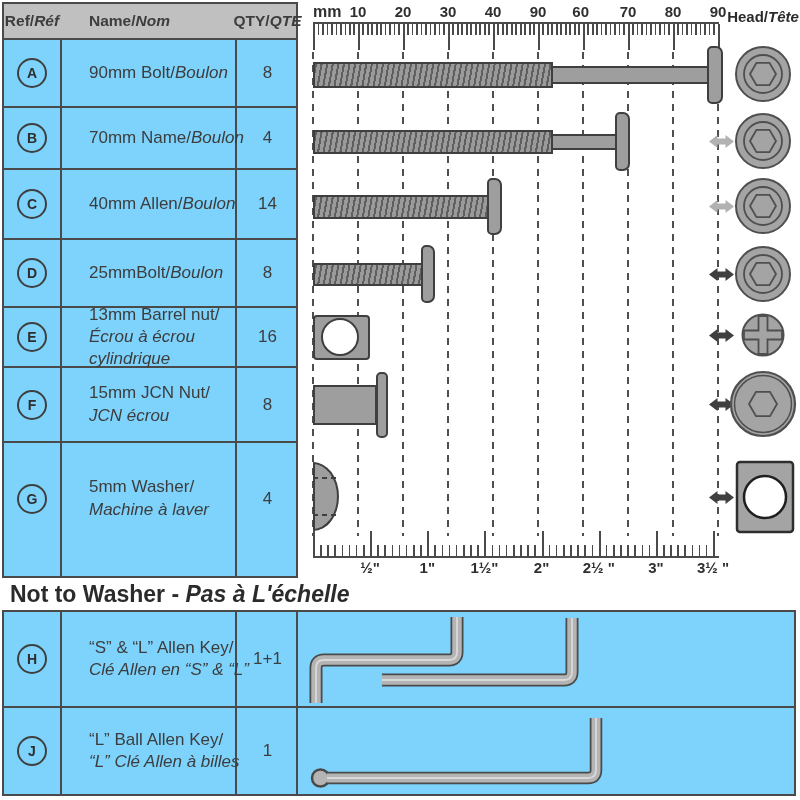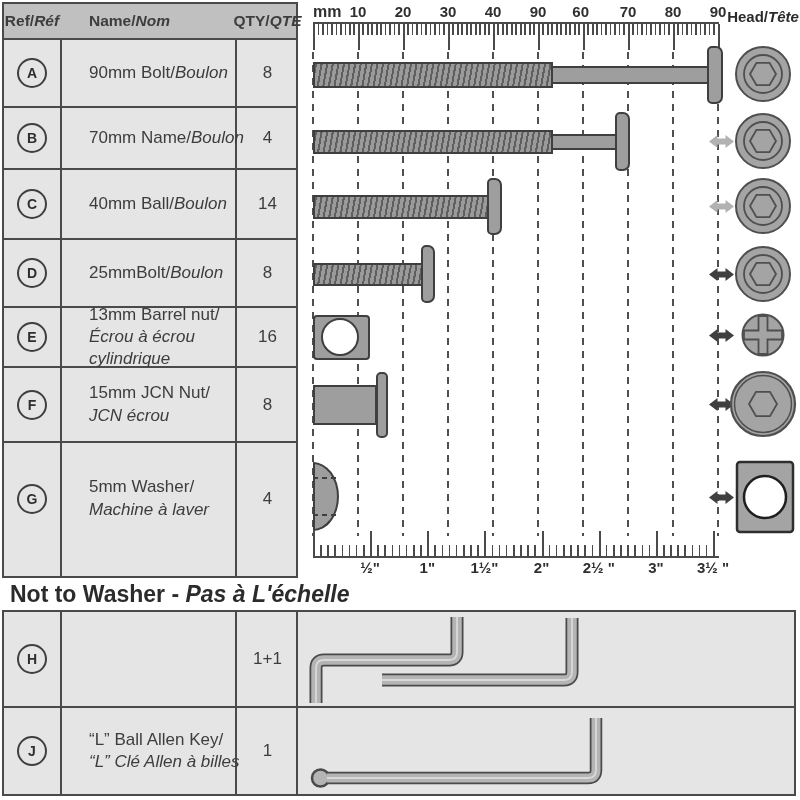--- a/index.html
+++ b/index.html
@@ -1,20 +1,20 @@
 <!DOCTYPE html>
 <html><head>
 <meta charset="utf-8">
 <style>
   html,body{margin:0;padding:0;background:#fff;}
   #canvas{position:relative;width:800px;height:800px;background:#fff;overflow:hidden;
           font-family:"Liberation Sans","DejaVu Sans",sans-serif;color:#3d3d3d;}
   .abs{position:absolute;box-sizing:border-box;}
   
-  .ptable{position:absolute;box-sizing:border-box;border:2px solid #4a4a4a;background:#e5e5e5;}
+  .ptable{position:absolute;box-sizing:border-box;border:2px solid #4a4a4a;background:#7dd3fc;}
   .vline{position:absolute;top:0;bottom:0;width:2px;background:#4a4a4a;}
   .t-row{position:absolute;left:0;right:0;box-sizing:border-box;border-bottom:2px solid #4a4a4a;}
   .t-row.last{border-bottom:none;}
   .cell{position:absolute;top:0;bottom:0;display:flex;align-items:center;font-size:17px;}
   .c-ref{left:0;width:56px;justify-content:center;}
   .c-name{left:74px;width:173px;padding-left:11px;line-height:1.3;}
   .c-qty{left:233px;width:61px;justify-content:center;}
   .header-row{background:#c0c0c0;font-weight:bold;font-size:15.5px;}
   .header-row .cell{font-size:15.5px;}
   .fr{font-style:italic;}
@@ -98,21 +98,21 @@
         </div>
     </div>
 
     <div class="t-row" style="top:166px;height:70px;">
       <div class="cell c-ref">
           <span class="refcircle">
             <span>C</span>
           </span>
         </div>
       <div class="cell c-name">
-          <span><span>40mm Ball/</span><span class="fr">Boulon</span></span>
+          <span><span>40mm Allen/</span><span class="fr">Boulon</span></span>
         </div>
       <div class="cell c-qty">
           <span>14</span>
         </div>
     </div>
 
     <div class="t-row" style="top:236px;height:68px;">
       <div class="cell c-ref">
           <span class="refcircle">
             <span>D</span>
@@ -184,20 +184,26 @@
 
   <div class="ptable" style="left:2px;top:610px;width:794px;height:186px;">
     <div class="vline" style="left:56px;"></div>
     <div class="vline" style="left:231px;"></div>
     <div class="vline" style="left:292px;"></div>
 
     <div class="t-row" style="top:0;height:96px;">
       <div class="cell c-ref">
           <span class="refcircle">
             <span>H</span>
+          </span>
+        </div>
+      <div class="cell c-name">
+          <span>
+            <span style="display:block">“S” &amp; “L” Allen Key/</span>
+            <span class="fr" style="display:block">Clé Allen en “S” &amp; “L”</span>
           </span>
         </div>
       <div class="cell c-qty">
           <span>1+1</span>
         </div>
     </div>
 
     <div class="t-row last" style="top:96px;height:86px;">
       <div class="cell c-ref">
           <span class="refcircle">

